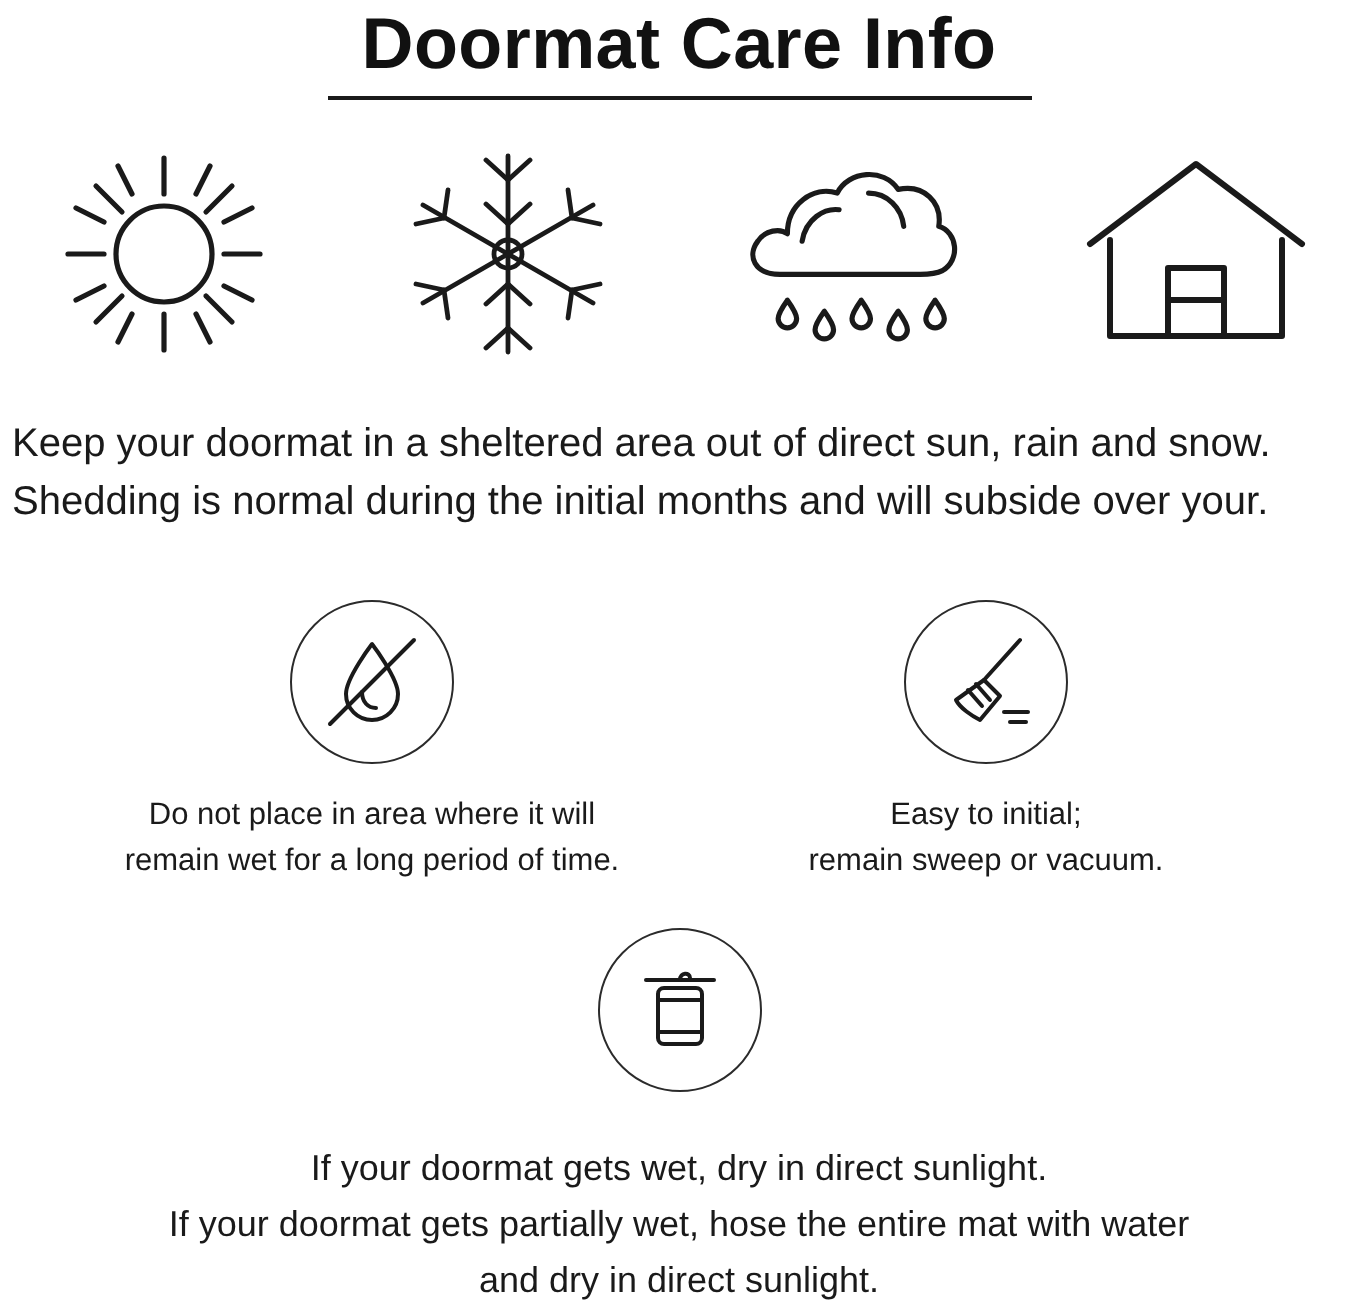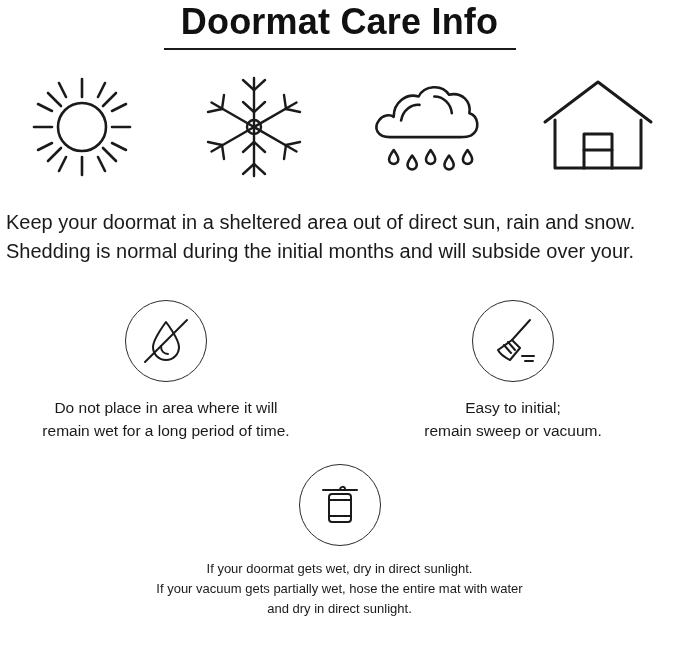--- a/index.html
+++ b/index.html
@@ -60,21 +60,21 @@
     color: #1a1a1a;
     text-align: left;
   }
   .intro div { white-space: nowrap; }
 
   
   .tips-row {
     display: flex;
     justify-content: space-between;
     margin-top: 34px;
-    padding: 0 16px;
+    padding: 0 36px;
   }
   .tip {
     width: 300px;
     display: flex;
     flex-direction: column;
     align-items: center;
   }
   .tip-badge {
     width: 82px;
     height: 82px;
@@ -94,22 +94,22 @@
   }
 
   
   .tip-bottom {
     margin-top: 22px;
     display: flex;
     flex-direction: column;
     align-items: center;
   }
   .tip-bottom .tip-text {
-    margin-top: 13px;
-    font-size: 13px;
+    margin-top: 25px;
+    font-size: 18px;
     line-height: 1.55;
   }
 
   svg { display: block; }
 </style>
 </head>
 <body>
 
 <div class="title-wrap">
   <div class="title">Doormat Care Info</div>
@@ -238,16 +238,16 @@
     <svg width="58" height="58" viewBox="0 0 58 58" fill="none" stroke="#1a1a1a" stroke-width="2" stroke-linecap="round" stroke-linejoin="round">
       <line x1="12" y1="14" x2="46" y2="14"></line>
       <path d="M29 14 c0 -4 5 -4 5 -1"></path>
       <rect x="18" y="18" width="22" height="28" rx="3"></rect>
       <line x1="18" y1="24" x2="40" y2="24"></line>
       <line x1="18" y1="40" x2="40" y2="40"></line>
     </svg>
   </div>
   <div class="tip-text">
     <div>If your doormat gets wet, dry in direct sunlight.</div>
-    <div>If your vacuum gets partially wet, hose the entire mat with water</div>
+    <div>If your doormat gets partially wet, hose the entire mat with water</div>
     <div>and dry in direct sunlight.</div>
   </div>
 </div>
 
 </body></html>

